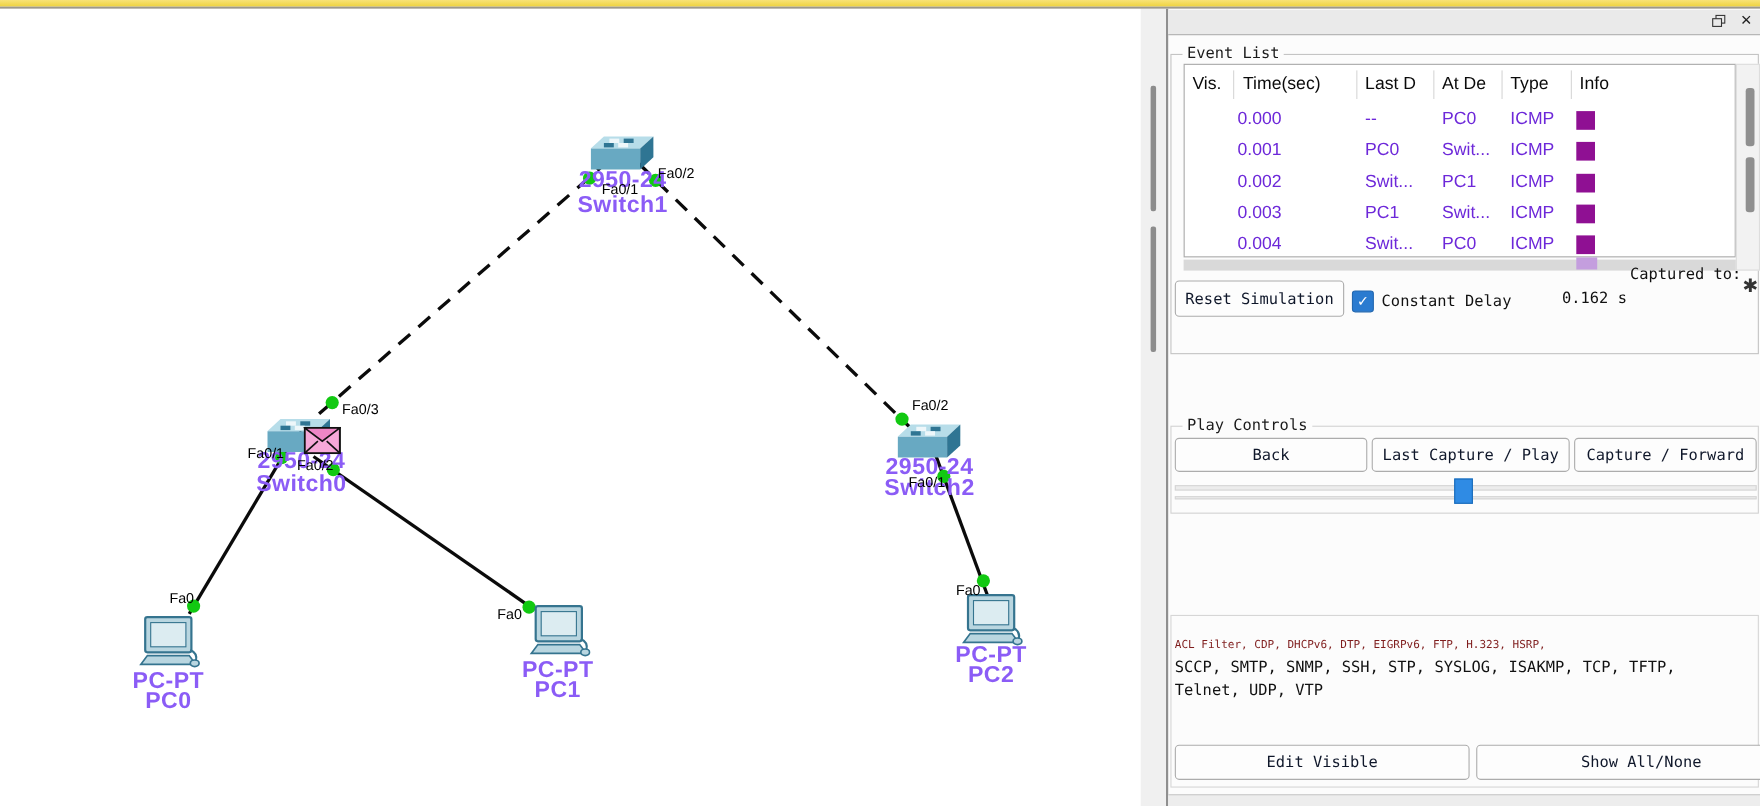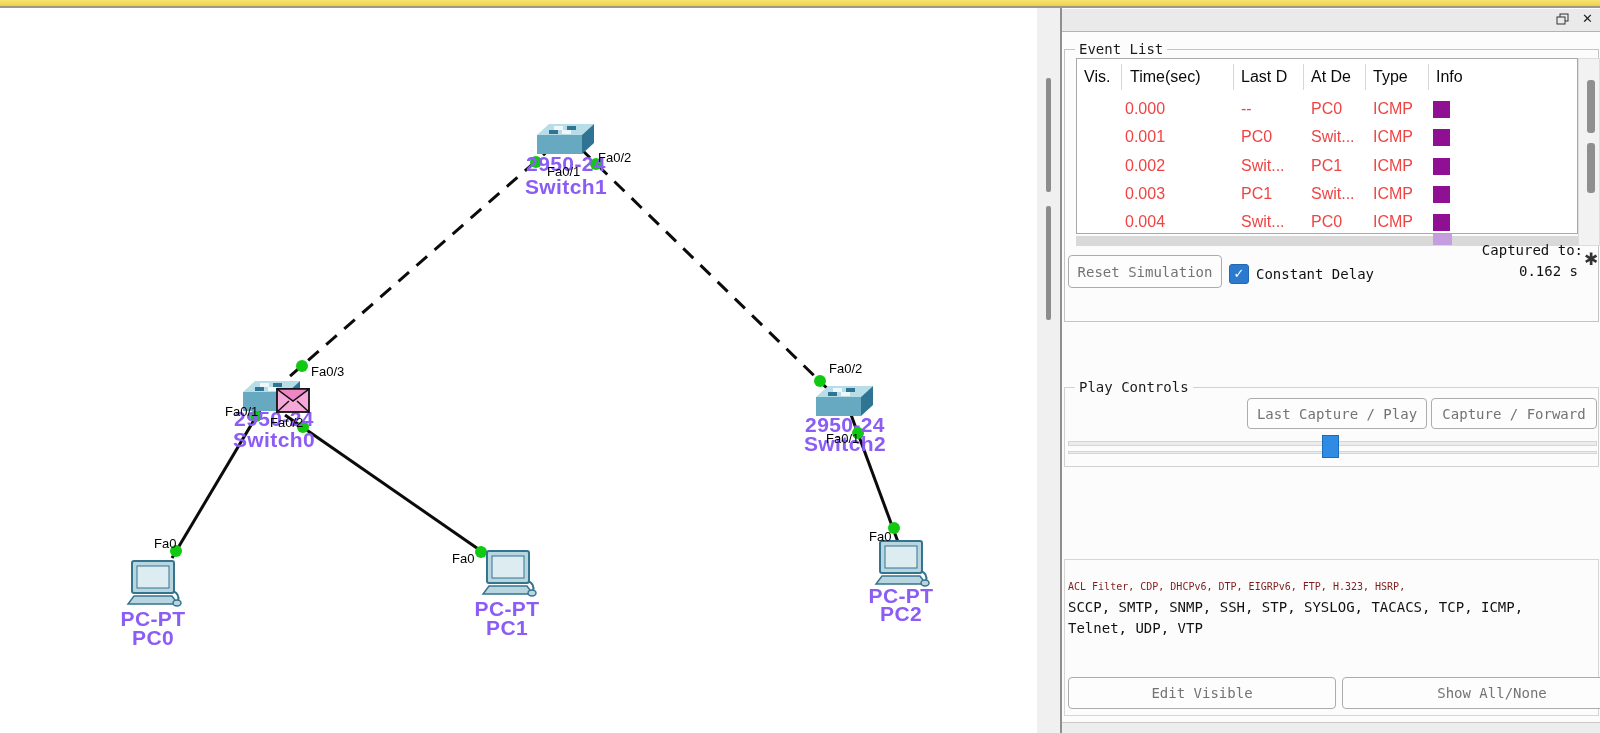--- a/index.html
+++ b/index.html
@@ -31,28 +31,28 @@
   #titlebar{left:1062px;top:9px;width:538px;height:22px;background:#eaeaea;
             border-bottom:1px solid #b2b2b2;}
   .groupbox{border:1px solid #c4c4c4;background:transparent;}
   .legend{font-size:14px;color:#1a1a1a;background:#fcfcfc;padding:0 4px;white-space:nowrap;z-index:2;}
 
   #ev-table{left:1076px;top:58px;width:502px;height:176px;background:#fff;
             border:1px solid #a9a9a9;box-sizing:border-box;overflow:hidden;}
   .hcell{position:absolute;top:0;height:36px;line-height:36px;font-size:16px;color:#0a0a0a;white-space:nowrap;overflow:hidden;}
   .hsep{position:absolute;top:5px;height:26px;width:1px;background:#d6d6d6;}
   .ev-row{position:absolute;left:0;width:100%;height:28px;}
-  .cell{position:absolute;font-size:16px;line-height:28px;color:#ef4444;white-space:nowrap;overflow:hidden;text-align:right;}
+  .cell{position:absolute;font-size:16px;line-height:28px;color:#6d28d9;white-space:nowrap;overflow:hidden;text-align:right;}
   .info-sq{position:absolute;top:6px;width:17px;height:17px;}
 
   .scroll-track{background:#f2f2f2;border:1px solid #dddddd;box-sizing:border-box;}
   .thumb{position:absolute;background:#8f8f8f;border-radius:3px;}
 
   .btn{display:flex;align-items:center;justify-content:center;background:#fdfdfd;
-       border:1px solid #acacac;border-radius:4px;font-size:14px;color:#737373;
+       border:1px solid #acacac;border-radius:4px;font-size:14px;color:#0f172a;
        font-family:"DejaVu Sans Mono","Liberation Mono",monospace;white-space:nowrap;box-sizing:border-box;}
   .checkbox{background:#2a7bd0;border:1px solid #2368b0;border-radius:3px;color:#fff;
             font-size:13px;line-height:17px;text-align:center;}
   .panel-text{font-size:14px;color:#111;white-space:nowrap;}
   .groove{background:#ececec;border:1px solid #d5d5d5;box-sizing:border-box;}
   #slider-handle{background:#2f8be4;border:1px solid #1c6cb8;}
   #bottom-strip{left:1062px;top:722px;width:538px;height:11px;background:#ededed;border-top:1px solid #c9c9c9;}
   .win-icon{cursor:default;color:#222;font-size:13px;}
 </style>
 </head>
@@ -235,34 +235,35 @@
     <div class="thumb" style="left:8px;top:21px;width:8px;height:53px;"></div>
     <div class="thumb" style="left:8px;top:84px;width:8px;height:50px;"></div>
   </div>
   <div class="abs" style="left:1076px;top:236px;width:502px;height:10px;background:#d9d9d9;"></div>
   <div class="abs" id="partial-row-sq" style="left: 1433px; top: 234px; width: 19px; height: 11px; background: rgb(196, 158, 222);"></div>
 
   <div class="abs btn" style="left:1068px;top:255px;width:154px;height:33px;">Reset Simulation</div>
   <div class="abs checkbox" style="left:1229px;top:264px;width:18px;height:18px;">✓</div>
   <span class="abs mono panel-text" style="left:1256px;top:266px;">Constant Delay</span>
   <span class="abs mono panel-text" style="left:1420px;top:242px;width:163px;text-align:right;">Captured to:</span>
-  <span class="abs mono panel-text" style="left:1420px;top:263px;width:158px;text-align:right;">0.162 s</span>
+  <span class="abs mono panel-text" style="left:1420px;top:263px;width:158px;text-align:left;">0.162 s</span>
   <span class="abs" style="left:1584px;top:249px;font-size:17px;color:#333;">✱</span>
 
   <div class="abs groupbox" style="left:1064px;top:387px;width:533px;height:78px;border-color:#d2d2d2;"></div>
   <span class="abs legend mono" style="left:1075px;top:379px;">Play Controls</span>
+  <div class="abs btn" style="left:1068px;top:398px;width:175px;height:31px;">Back</div>
   <div class="abs btn" style="left:1247px;top:398px;width:180px;height:31px;">Last Capture / Play</div>
   <div class="abs btn" style="left:1431px;top:398px;width:166px;height:31px;">Capture / Forward</div>
   <div class="abs groove" style="left:1068px;top:441px;width:529px;height:5px;"></div>
   <div class="abs groove" style="left:1068px;top:451px;width:529px;height:3px;"></div>
   <div class="abs" id="slider-handle" style="left:1322px;top:435px;width:15px;height:21px;"></div>
 
   <div class="abs groupbox" style="left:1064px;top:559px;width:533px;height:155px;border-color:#d6d6d6;"></div>
   <div class="abs" id="filter-lines" style="left:1068px;top:576px;width:528px;">
       <div class="mono" style="font-size: 10px; color: #7f1d1d; line-height: 21px; white-space: nowrap;">ACL Filter, CDP, DHCPv6, DTP, EIGRPv6, FTP, H.323, HSRP,</div>
-      <div class="mono" style="font-size: 14px; color: rgb(17, 17, 17); line-height: 21px; white-space: nowrap;">SCCP, SMTP, SNMP, SSH, STP, SYSLOG, TACACS, TCP, ICMP,</div>
+      <div class="mono" style="font-size: 14px; color: rgb(17, 17, 17); line-height: 21px; white-space: nowrap;">SCCP, SMTP, SNMP, SSH, STP, SYSLOG, ISAKMP, TCP, TFTP,</div>
       <div class="mono" style="font-size: 14px; color: rgb(17, 17, 17); line-height: 21px; white-space: nowrap;">Telnet, UDP, VTP</div>
     </div>
   <div class="abs btn" style="left:1068px;top:677px;width:268px;height:32px;">Edit Visible</div>
   <div class="abs btn" style="left:1342px;top:677px;width:300px;height:32px;">Show All/None</div>
 
   <div class="abs" id="bottom-strip"></div>
 </div>
 
 </body></html>

